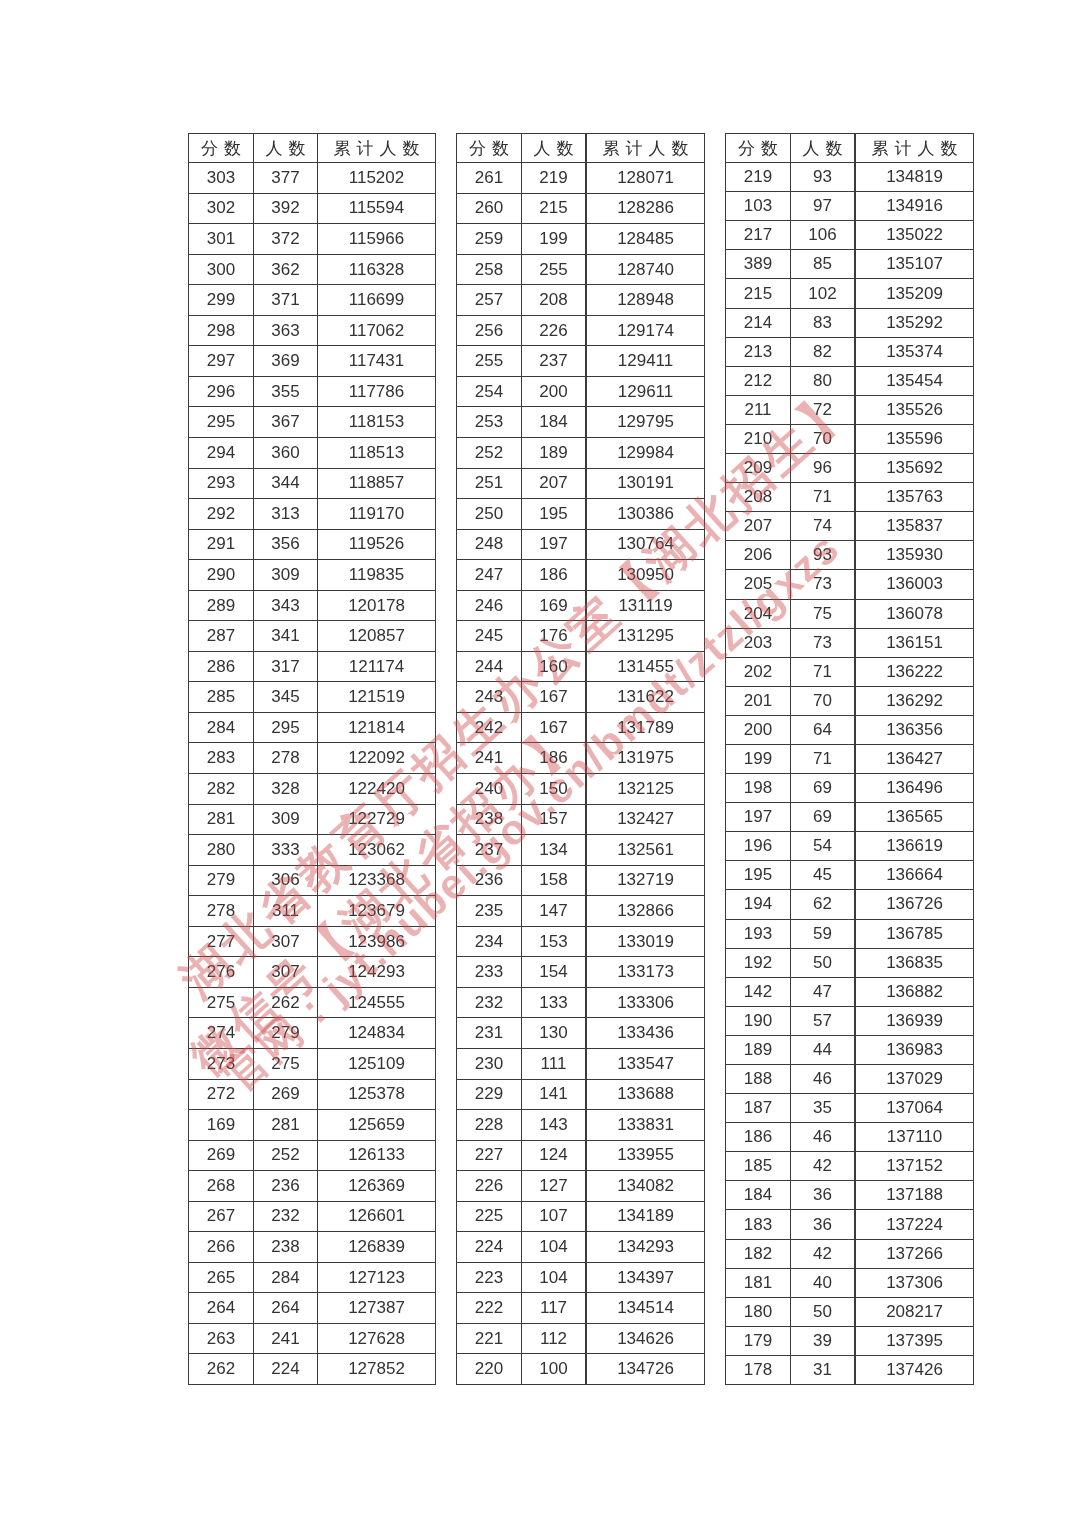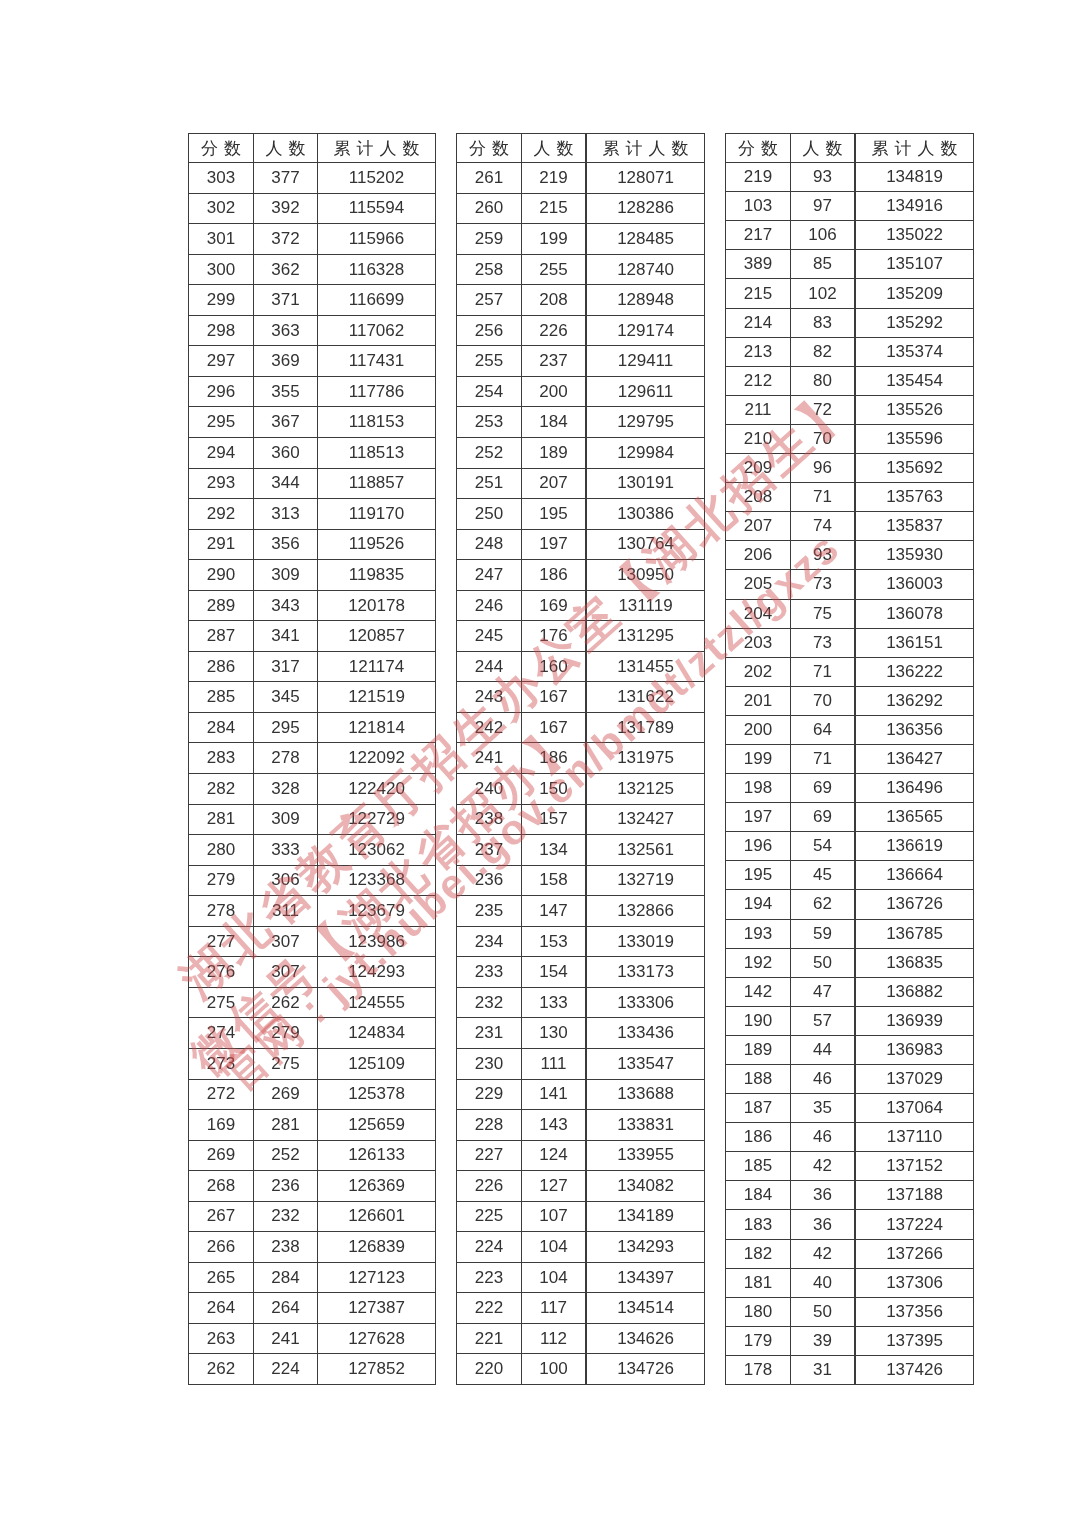--- a/index.html
+++ b/index.html
@@ -705,21 +705,21 @@
           <td class="c3">137266</td>
         </tr>
         <tr>
           <td class="c1">181</td>
           <td class="c2">40</td>
           <td class="c3">137306</td>
         </tr>
         <tr>
           <td class="c1">180</td>
           <td class="c2">50</td>
-          <td class="c3">137356</td>
+          <td class="c3">208217</td>
         </tr>
         <tr>
           <td class="c1">179</td>
           <td class="c2">39</td>
           <td class="c3">137395</td>
         </tr>
         <tr>
           <td class="c1">178</td>
           <td class="c2">31</td>
           <td class="c3">137426</td>

